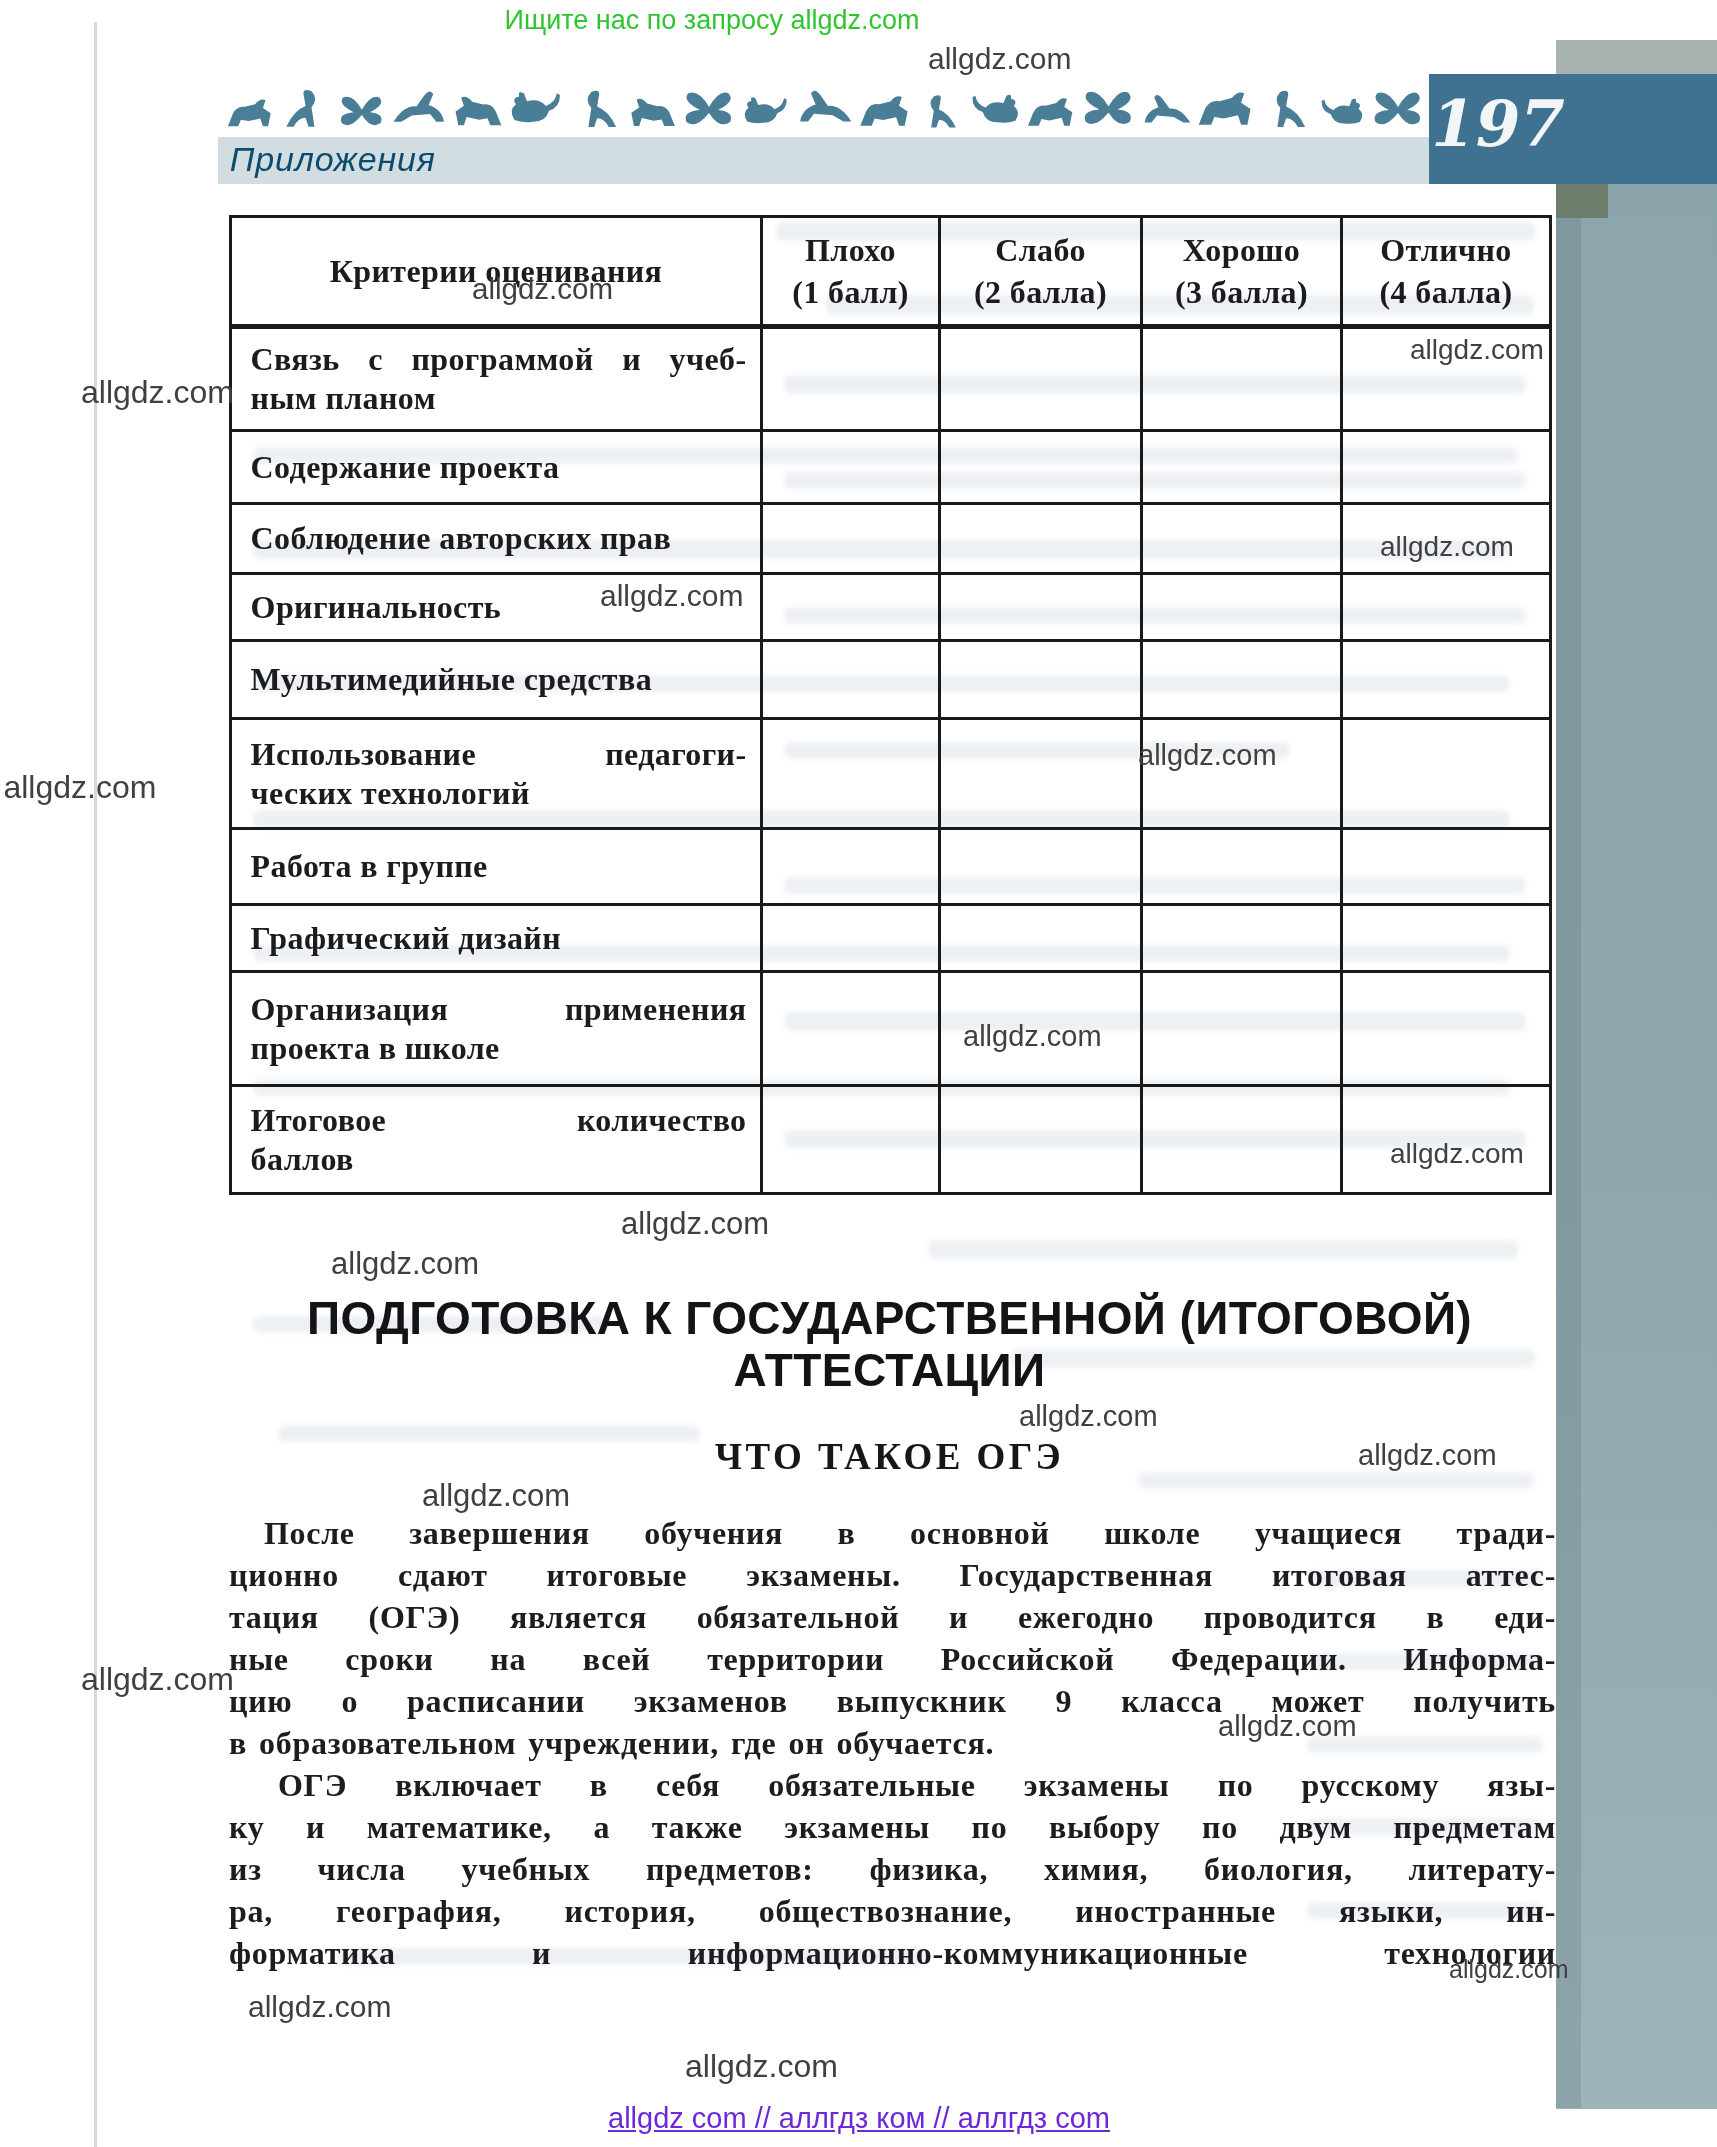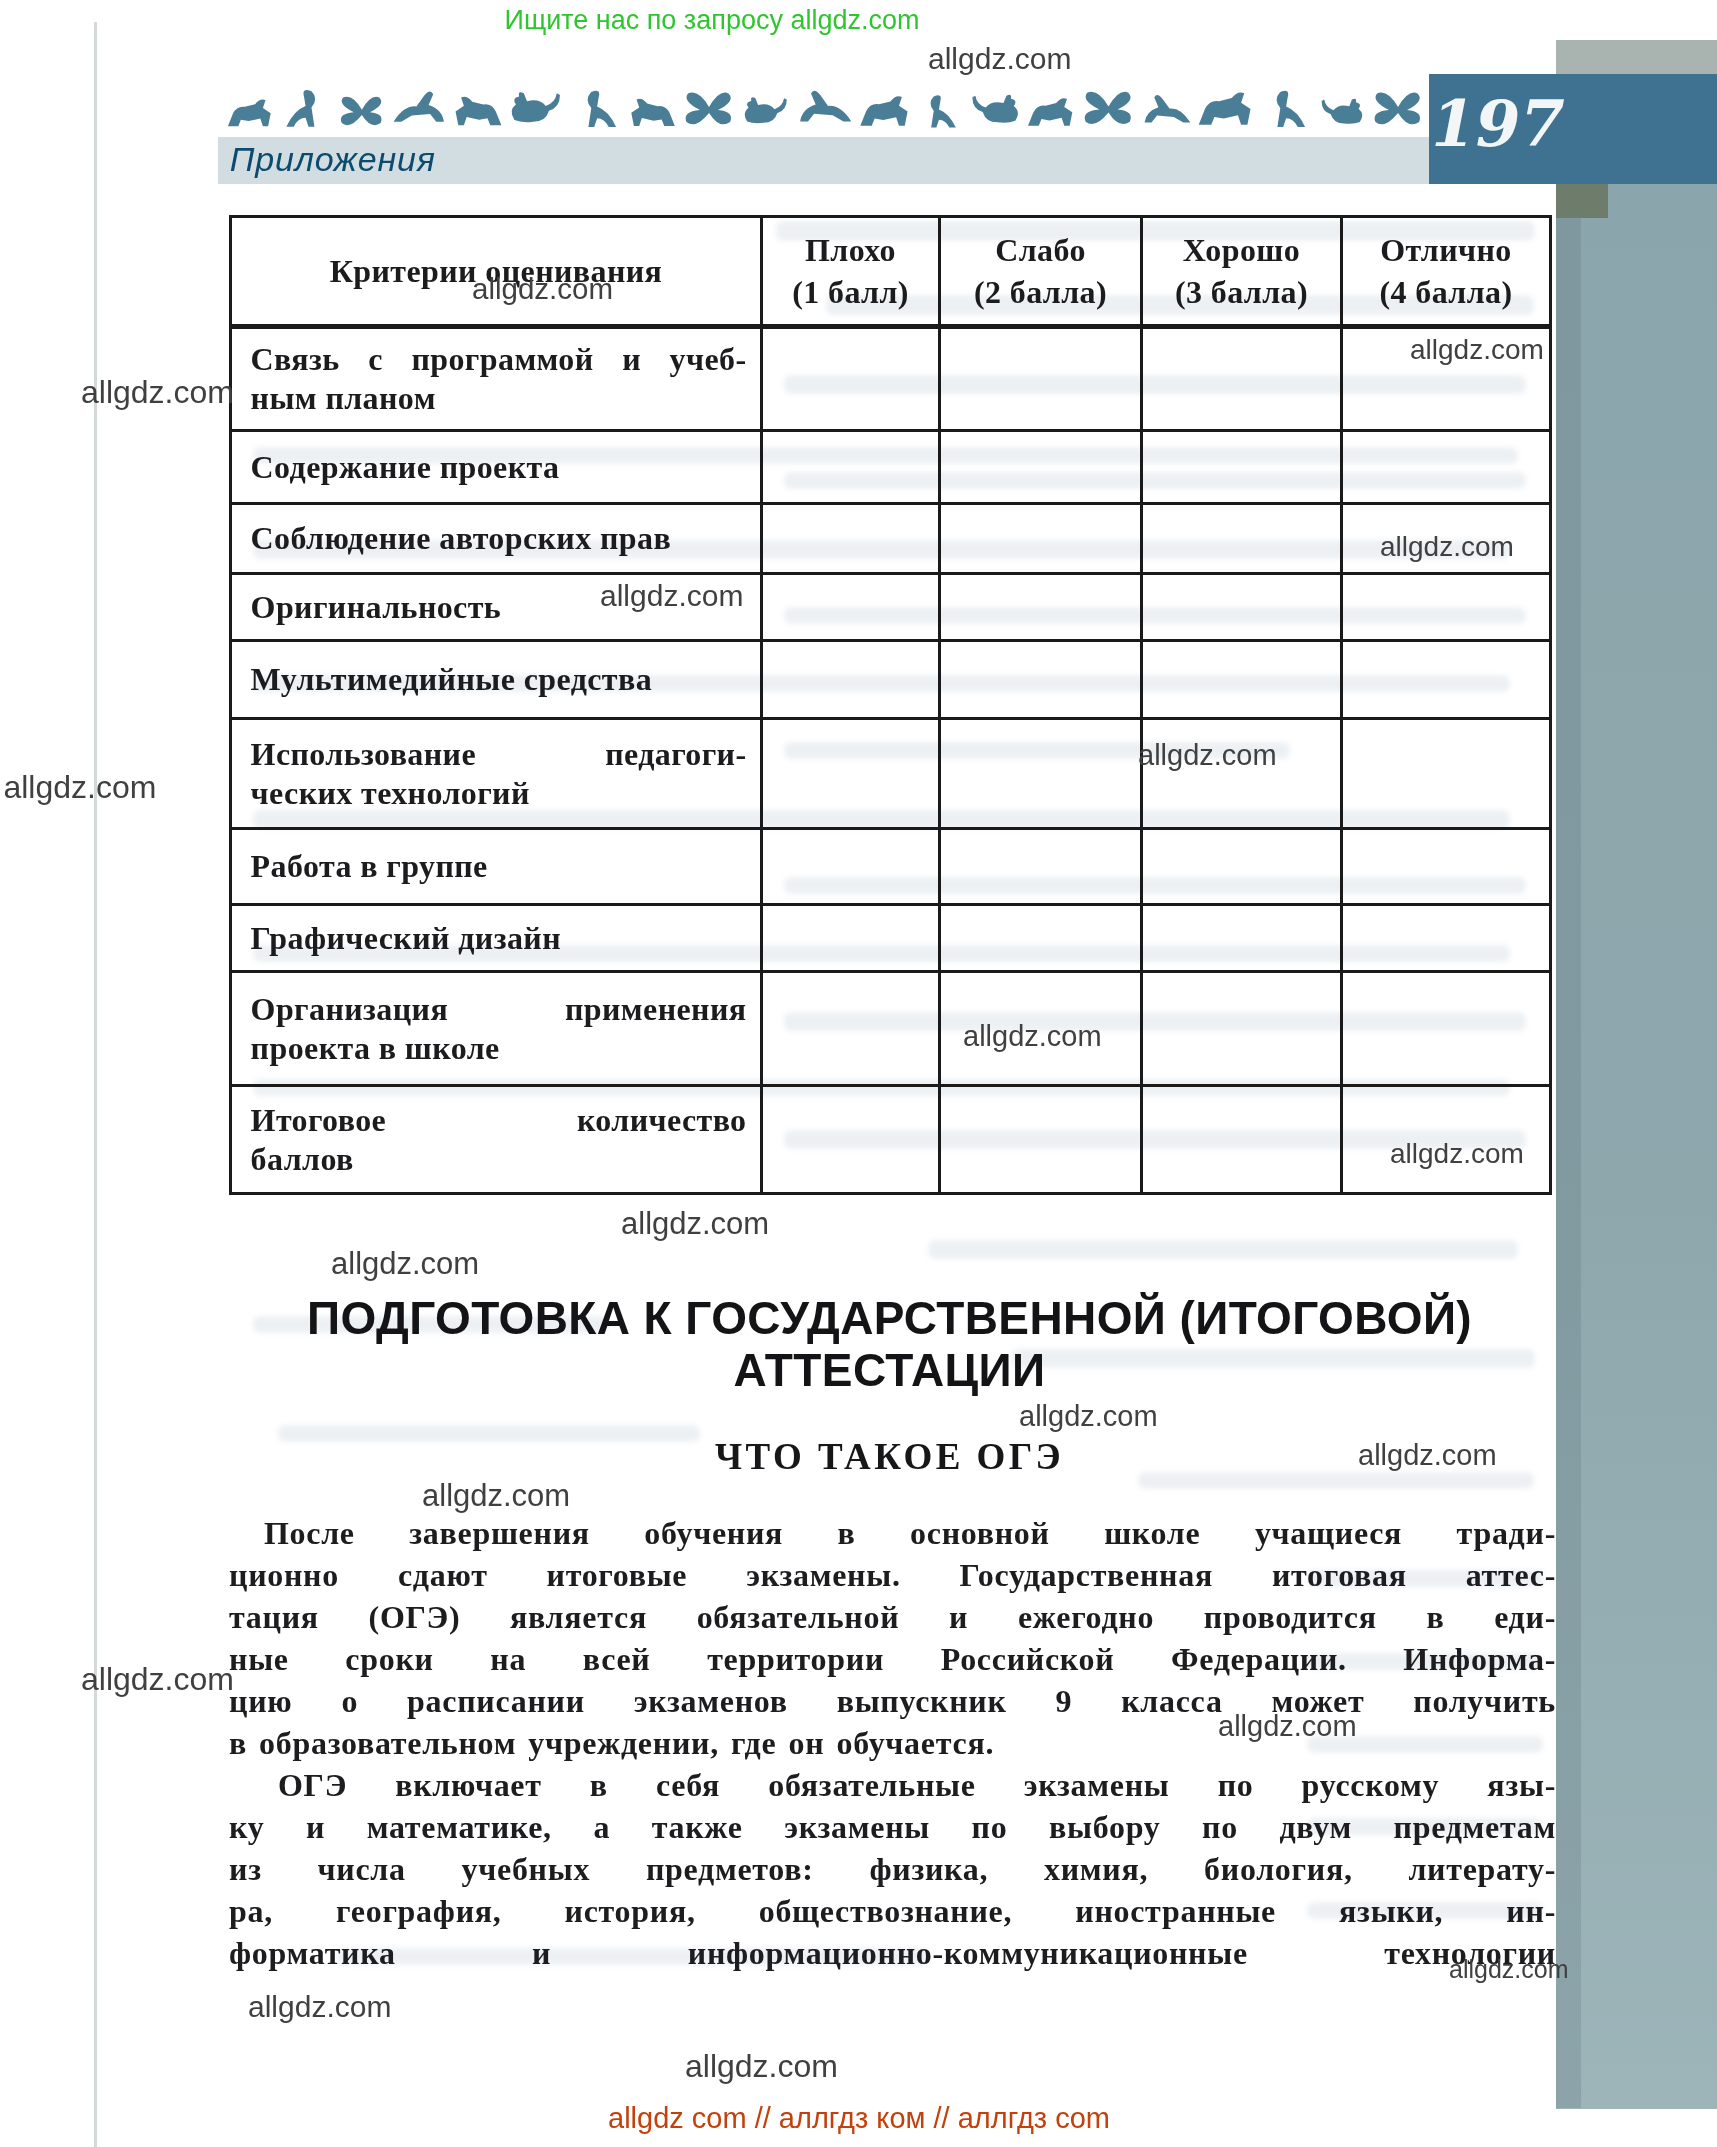--- a/index.html
+++ b/index.html
@@ -288,21 +288,21 @@
       <div class="bodyline">ные сроки на всей территории Российской Федерации. Информа-</div>
       <div class="bodyline">цию о расписании экзаменов выпускник 9 класса может получить</div>
       <div class="bodyline no-just">в образовательном учреждении, где он обучается.</div>
       <div class="bodyline" style="padding-left: 49px;">ОГЭ включает в себя обязательные экзамены по русскому язы-</div>
       <div class="bodyline">ку и математике, а также экзамены по выбору по двум предметам</div>
       <div class="bodyline">из числа учебных предметов: физика, химия, биология, литерату-</div>
       <div class="bodyline">ра, география, история, обществознание, иностранные языки, ин-</div>
       <div class="bodyline">форматика и информационно-коммуникационные технологии</div>
     </div>
 
-  <div id="footer-line" class="abs" style="color: #c2410c;">allgdz com  //  аллгдз ком  //  аллгдз com</div>
+  <div id="footer-line" class="abs" style="color: #6d28d9; text-decoration: underline;">allgdz com  //  аллгдз ком  //  аллгдз com</div>
 
 <div class="ghost" style="left: 776px; top: 221px; width: 759px; height: 20px;"></div>
     <div class="ghost" style="left: 826px; top: 295px; width: 708px; height: 20px;"></div>
     <div class="ghost" style="left: 784px; top: 375px; width: 742px; height: 18.6px;"></div>
     <div class="ghost" style="left: 253px; top: 447px; width: 1265px; height: 17px;"></div>
     <div class="ghost" style="left: 784px; top: 472px; width: 742px; height: 17px;"></div>
     <div class="ghost" style="left: 253px; top: 540px; width: 1257px; height: 18.6px;"></div>
     <div class="ghost" style="left: 784px; top: 607px; width: 742px; height: 17px;"></div>
     <div class="ghost" style="left: 253px; top: 675px; width: 1257px; height: 17px;"></div>
     <div class="ghost" style="left: 784px; top: 742px; width: 506px; height: 17px;"></div>

